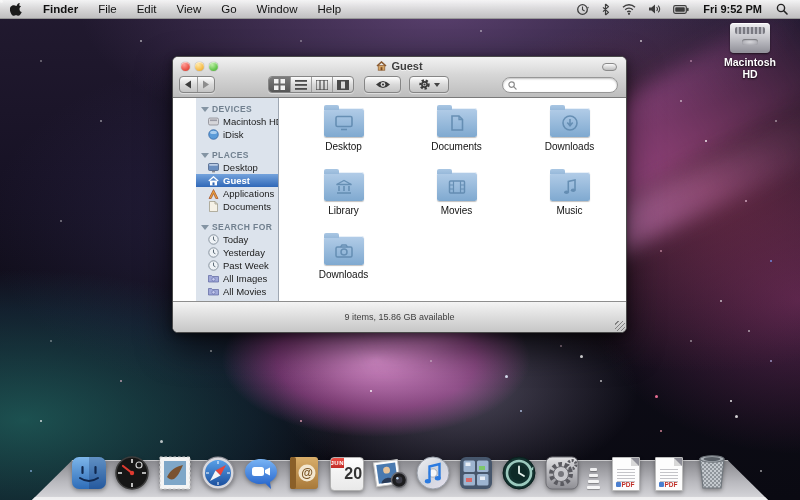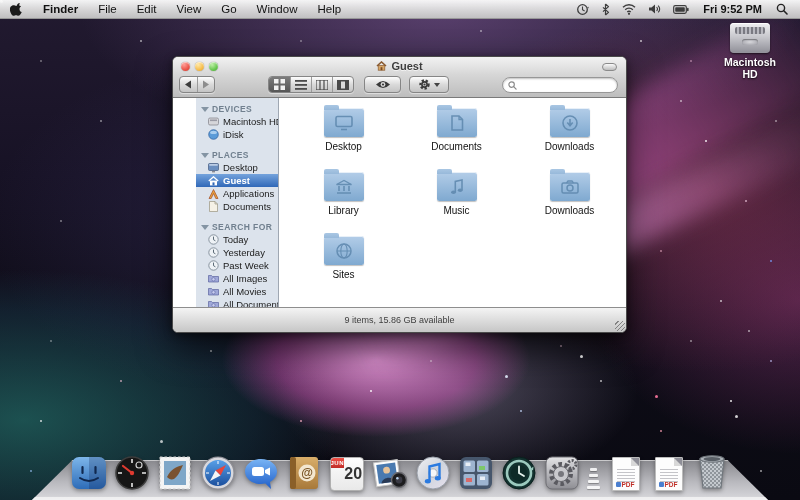--- a/index.html
+++ b/index.html
@@ -109,21 +109,21 @@
 
   .content { flex:1; background:#fff; display:grid; grid-template-columns:repeat(3,113px); grid-auto-rows:64px; padding:4px 0 0 8px; }
   .fitem { display:flex; flex-direction:column; align-items:center; justify-content:flex-start; padding-top:2px; }
   .folder { width:40px; height:29px; border-radius:2.5px; position:relative; margin-top:4px;
     background:linear-gradient(180deg,#b3cde8,#7fa9d0); box-shadow:inset 0 1px 0 rgba(255,255,255,.7), 0 1px 1px rgba(0,0,0,.25); }
   .folder::before { content:""; position:absolute; top:-3.5px; left:0; width:15px; height:5px; border-radius:2px 2px 0 0;
     background:linear-gradient(180deg,#a9c6e3,#97b9da); }
   .fglyph { position:absolute; left:50%; top:50%; transform:translate(-50%,-50%); opacity:.85; }
   .flabel { margin-top:4px; font-size:10px; color:#111; }
 
-  .statusbar { height:25px; border-top:1px solid #8e8e8e; border-radius:0 0 5px 5px; position:relative;
+  .statusbar { height:31px; border-top:1px solid #8e8e8e; border-radius:0 0 5px 5px; position:relative;
     background:linear-gradient(180deg,#f4f4f4,#c6c6c6); display:flex; align-items:center; justify-content:center;
     font-size:9px; color:#3f3f3f; }
   .grip { position:absolute; right:1px; bottom:1px; width:10px; height:10px;
     background:repeating-linear-gradient(135deg, transparent 0 2px, rgba(110,110,110,.8) 2px 3px); border-bottom-right-radius:4px; }
 
   
   .dock { position:absolute; left:0; bottom:0; width:800px; height:58px; z-index:40; }
   .shelf { position:absolute; left:32px; right:32px; bottom:0; height:40px;
     background:linear-gradient(180deg,#87878c,#b9b9be 55%,#d2d2d6 90%,#e3e3e6);
     clip-path:polygon(5.5% 0, 94.5% 0, 100% 100%, 0 100%); box-shadow:inset 0 1px 0 rgba(255,255,255,.55); }
@@ -486,47 +486,47 @@
           <svg class="fglyph" width="19" height="16" viewBox="0 0 19 16">
               <path d="M2 5.5 L9.5 1.5 L17 5.5z" fill="none" stroke="#5d87ad" stroke-width="1.4"></path>
               <path d="M4.5 7 V12 M9.5 7 V12 M14.5 7 V12" stroke="#5d87ad" stroke-width="1.6"></path>
               <path d="M2.5 14 h14" stroke="#5d87ad" stroke-width="1.6"></path>
             </svg>
         </div>
         <div class="flabel">Library</div>
       </div>
       <div class="fitem">
         <div class="folder">
+          <svg class="fglyph" width="18" height="15" viewBox="0 0 18 15">
+              <rect x="1.5" y="1.5" width="15" height="12" rx="1" fill="none" stroke="#5d87ad" stroke-width="1.5"></rect>
+              <path d="M5.5 1.5 V13.5 M12.5 1.5 V13.5" stroke="#5d87ad" stroke-width="1.2"></path>
+              <path d="M1.5 5.5 h4 M1.5 9.5 h4 M12.5 5.5 h4 M12.5 9.5 h4" stroke="#5d87ad" stroke-width="1"></path>
+            </svg>
+        </div>
+        <div class="flabel">Movies</div>
+      </div>
+      <div class="fitem">
+        <div class="folder">
           <svg class="fglyph" width="13" height="17" viewBox="0 0 13 17">
               <path d="M4.8 13.5 V3 L11.5 1.5 V11.5" fill="none" stroke="#5d87ad" stroke-width="1.6"></path>
               <ellipse cx="3" cy="13.7" rx="2.4" ry="1.8" fill="#5d87ad"></ellipse>
               <ellipse cx="9.7" cy="11.8" rx="2.4" ry="1.8" fill="#5d87ad"></ellipse>
             </svg>
         </div>
         <div class="flabel">Music</div>
       </div>
       <div class="fitem">
         <div class="folder">
           <svg class="fglyph" width="19" height="15" viewBox="0 0 19 15">
               <rect x="1.5" y="3.5" width="16" height="10" rx="1.5" fill="none" stroke="#5d87ad" stroke-width="1.5"></rect>
               <path d="M6 3.5 L7.5 1.5 h4 L13 3.5" fill="none" stroke="#5d87ad" stroke-width="1.3"></path>
               <circle cx="9.5" cy="8.5" r="3" fill="none" stroke="#5d87ad" stroke-width="1.5"></circle>
             </svg>
         </div>
         <div class="flabel">Downloads</div>
-      </div>
-      <div class="fitem">
-        <div class="folder">
-          <svg class="fglyph" width="17" height="17" viewBox="0 0 17 17">
-              <circle cx="8.5" cy="8.5" r="7" fill="none" stroke="#5d87ad" stroke-width="1.5"></circle>
-              <ellipse cx="8.5" cy="8.5" rx="3.2" ry="7" fill="none" stroke="#5d87ad" stroke-width="1.1"></ellipse>
-              <path d="M1.5 8.5 h14" stroke="#5d87ad" stroke-width="1.1"></path>
-            </svg>
-        </div>
-        <div class="flabel">Sites</div>
       </div>
     </div>
   </div>
 
   <div class="statusbar">
     <span>9 items, 15.86 GB available</span>
     <div class="grip"></div>
   </div>
 </div>
 

